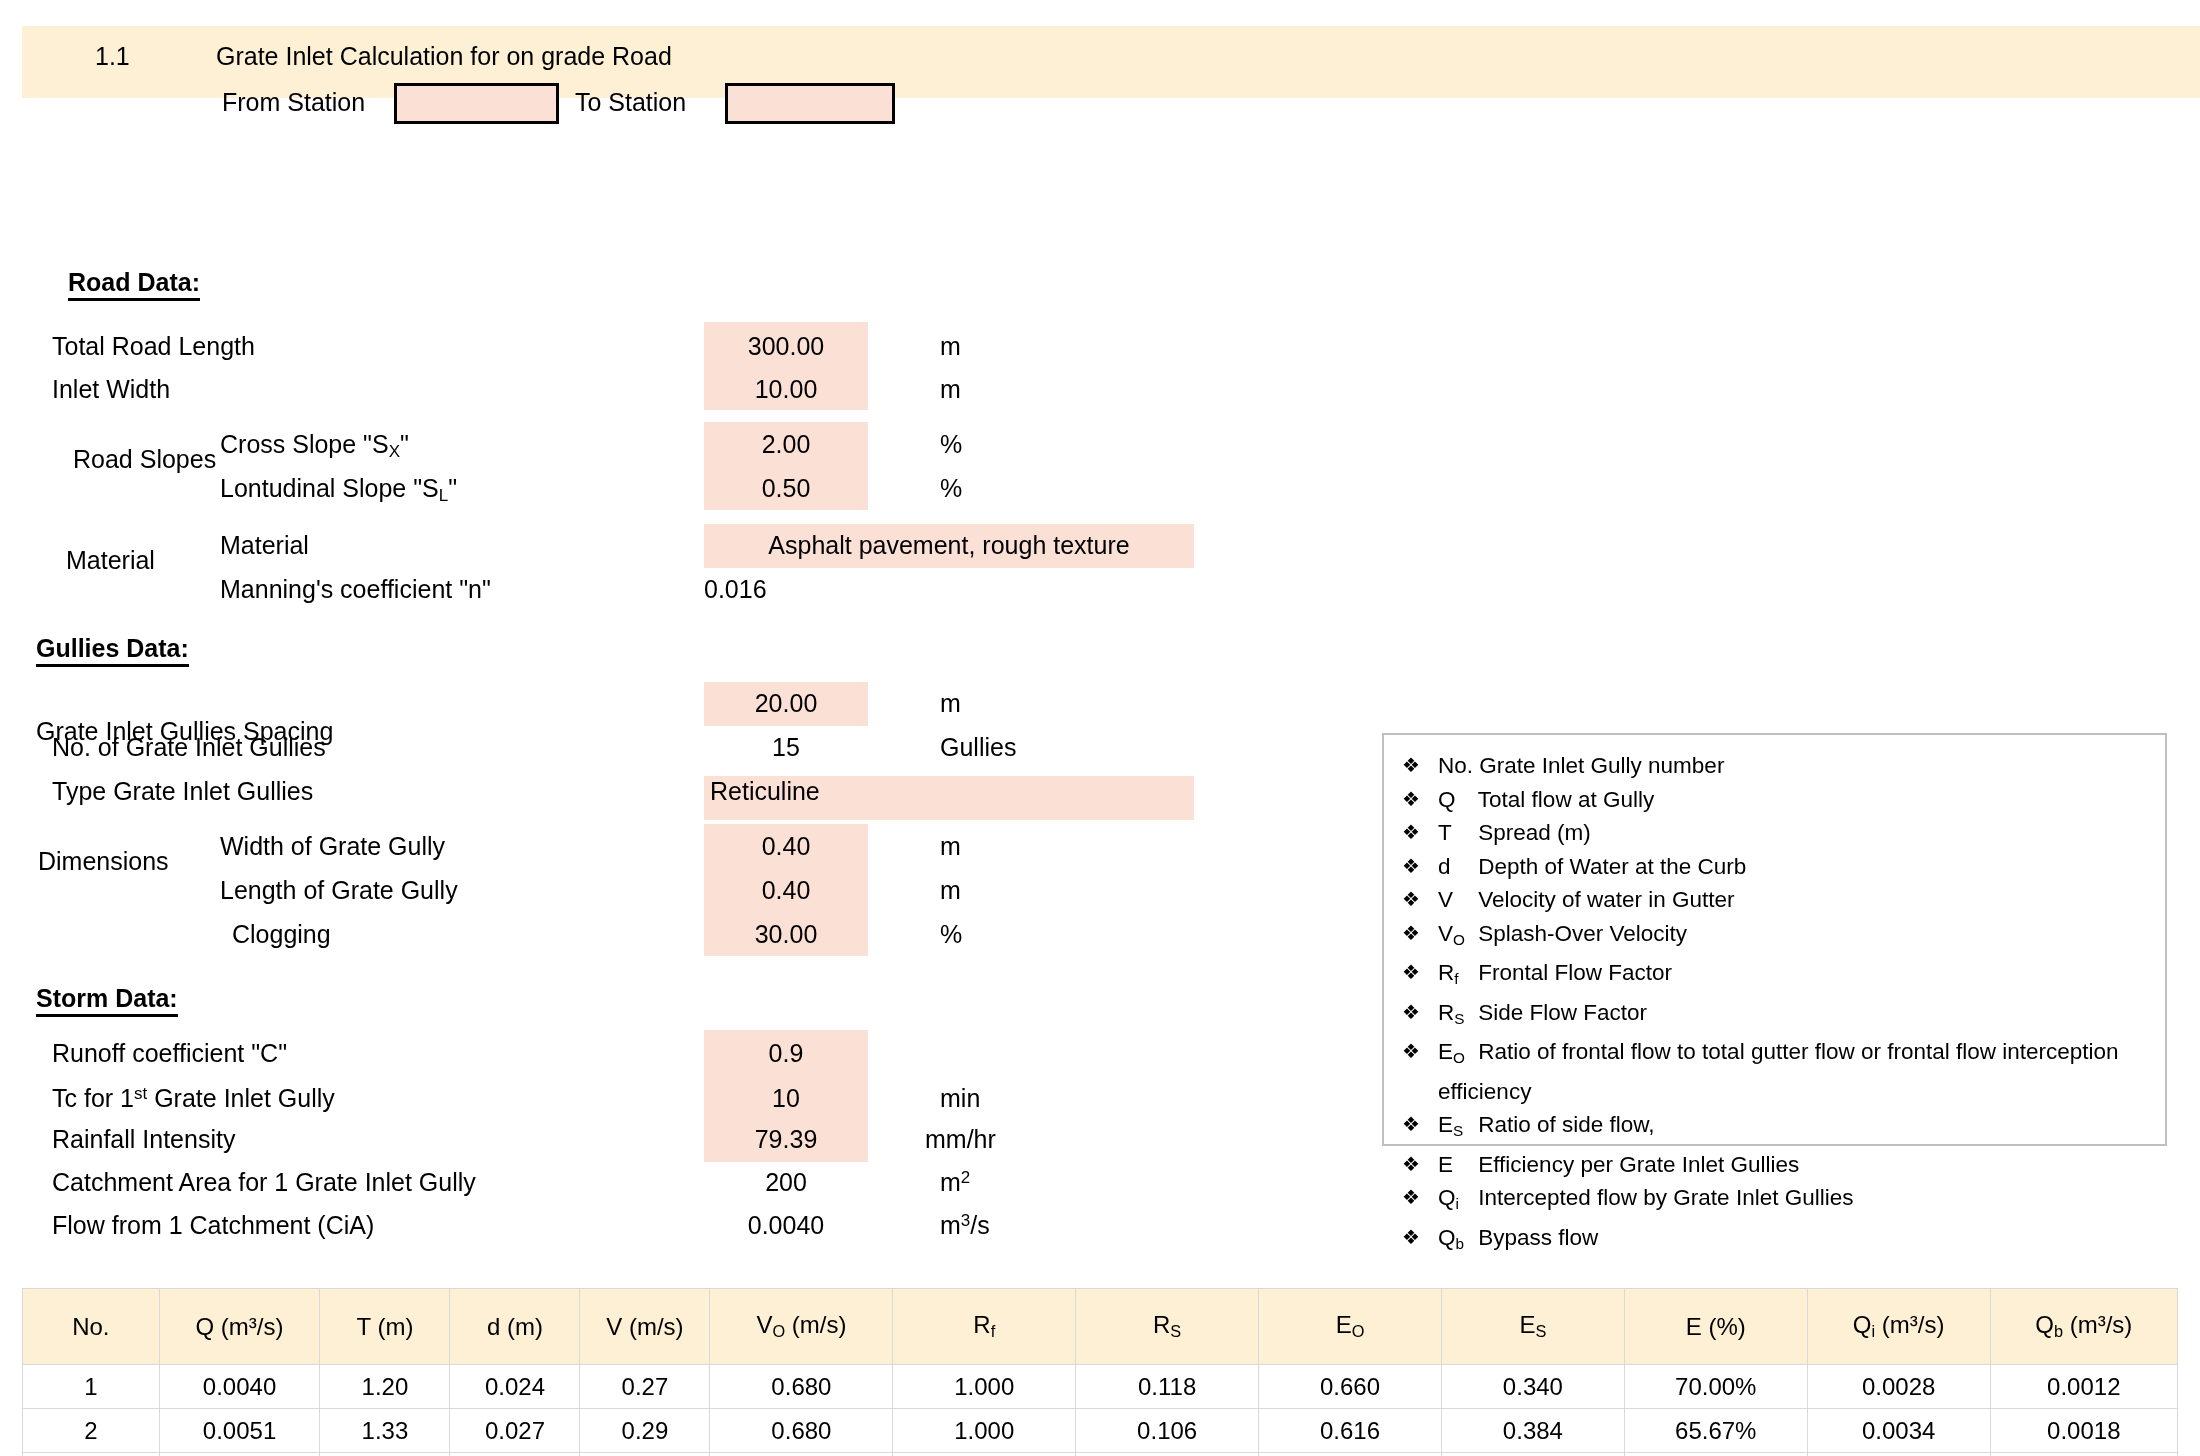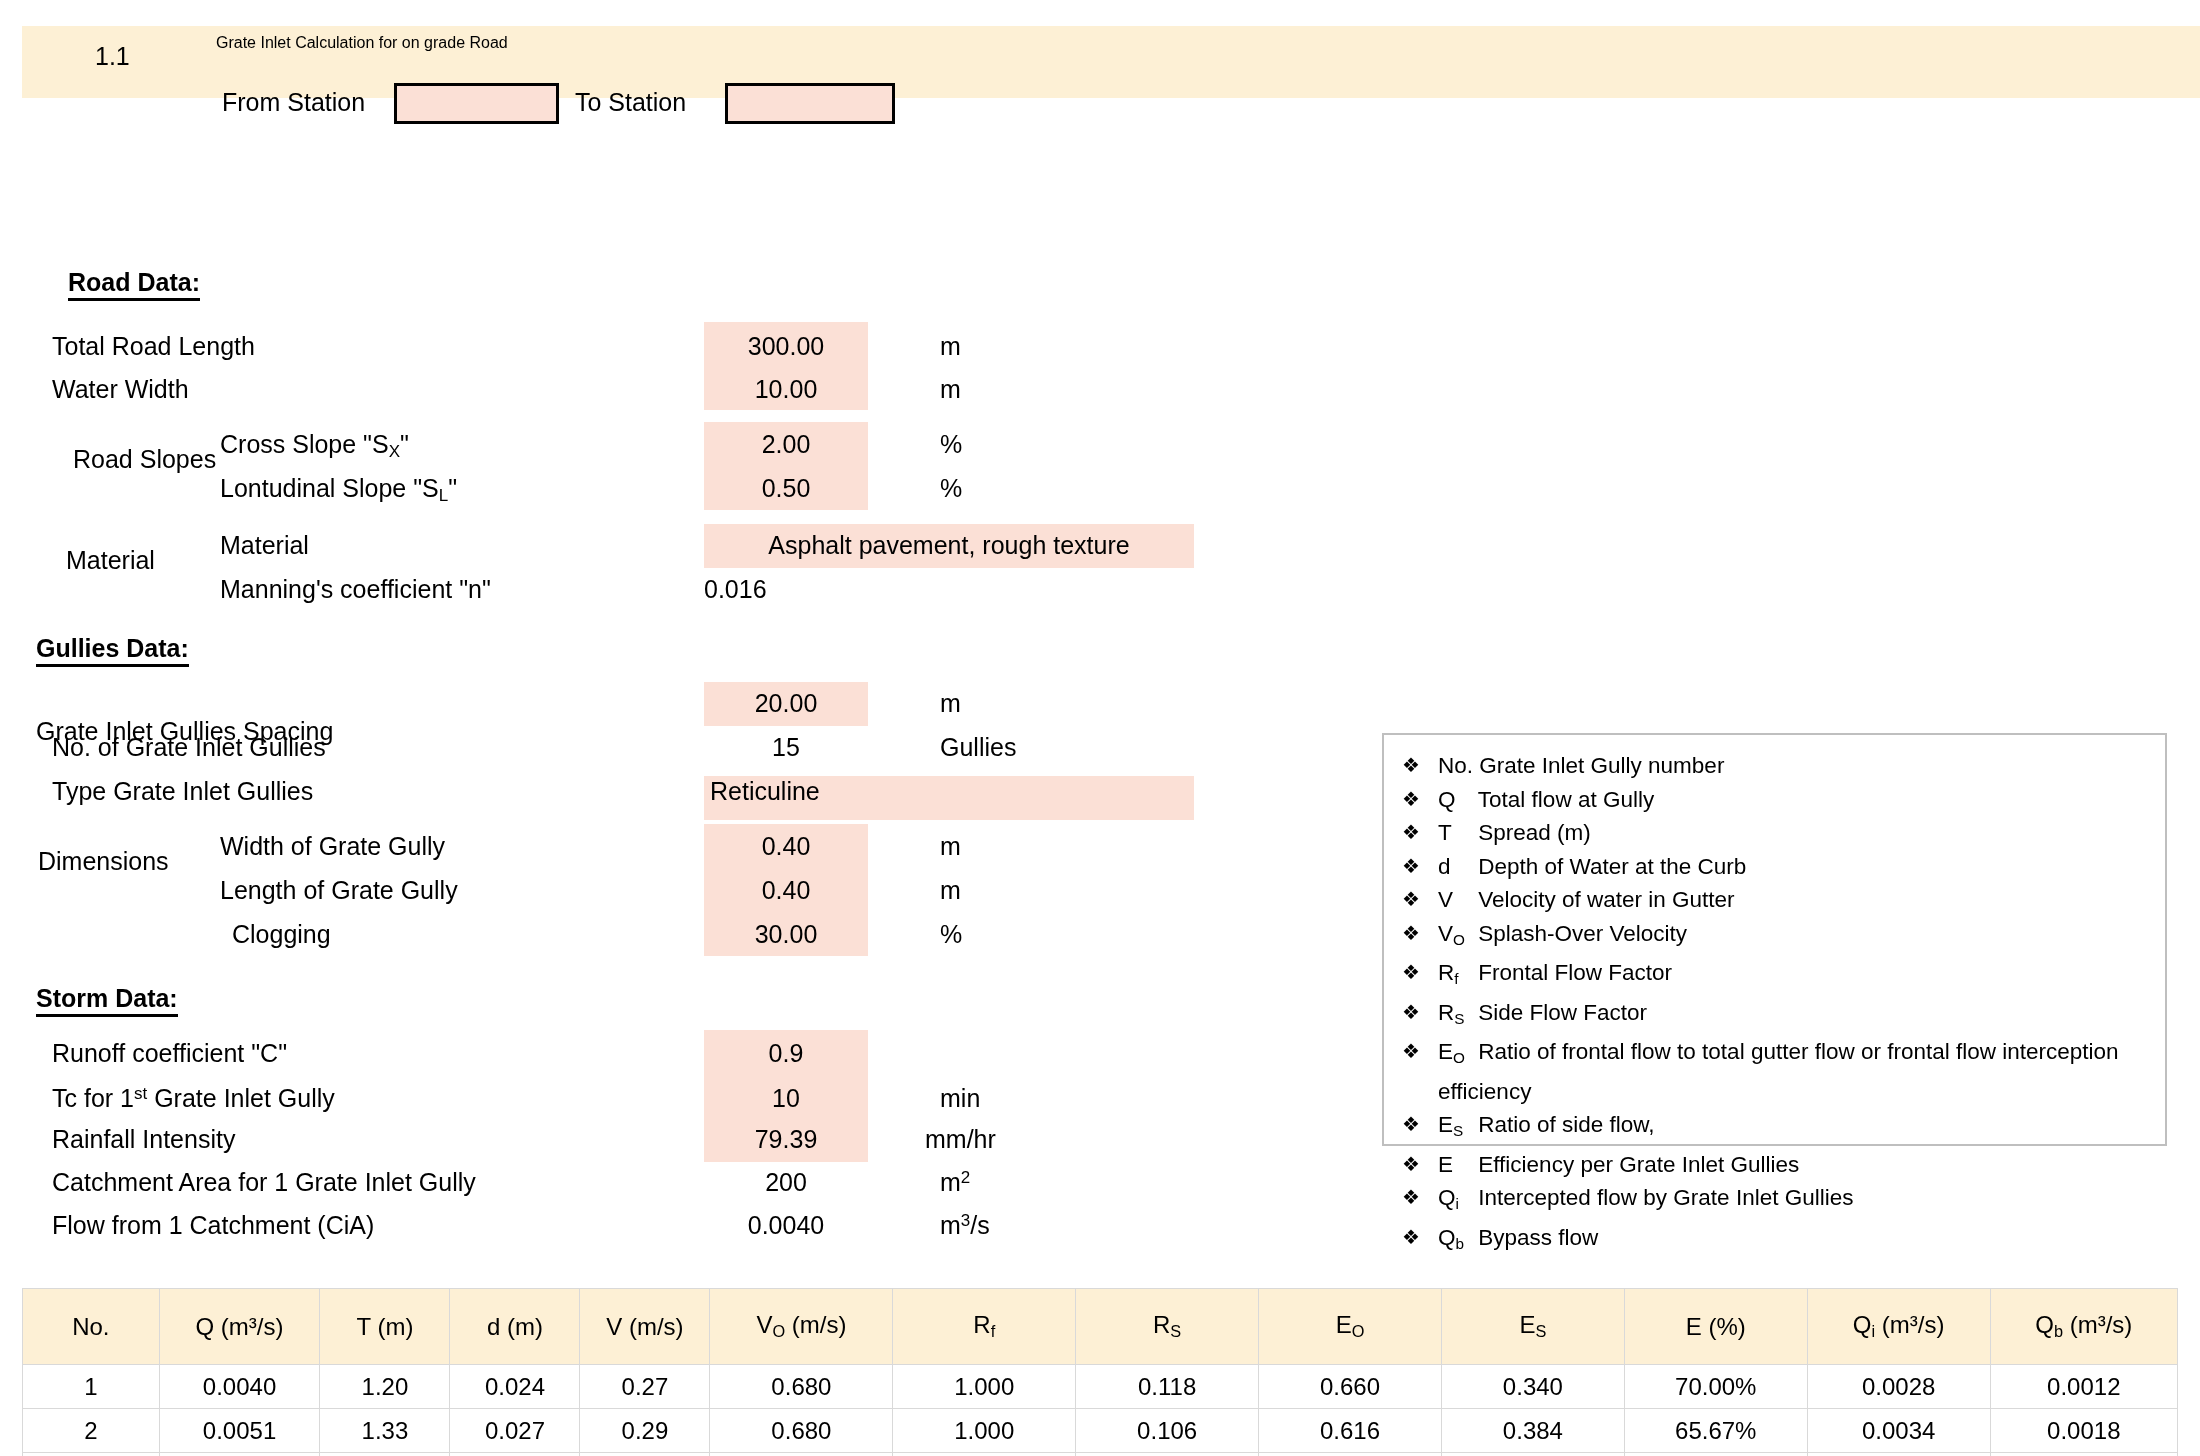--- a/index.html
+++ b/index.html
@@ -17,22 +17,22 @@
   .banner {
     position: absolute; left: 22px; top: 26px;
     width: 2178px; height: 72px;
     background: #fdf0d5;
   }
   .banner .sec-no {
     position: absolute; left: 73px; top: 16px;
     font-size: 25px;
   }
   .banner .sec-title {
-    position: absolute; left: 194px; top: 8px;
-    font-size: 16px;
+    position: absolute; left: 194px; top: 16px;
+    font-size: 25px;
   }
   .banner .from-label {
     position: absolute; left: 200px; top: 62px;
     font-size: 25px;
   }
   .banner .to-label {
     position: absolute; left: 553px; top: 62px;
     font-size: 25px;
   }
   .station-box {
@@ -158,21 +158,21 @@
   </div>
 
 
   <div class="sec-head" style="left:36px; top:268px;margin-left:32px;">Road Data:</div>
 
   <div class="pink" style="left:704px; top:322px; width:164px; height:88px;"></div>
   <div class="lbl" style="left:52px;  top:332px;">Total Road Length</div>
   <div class="val" style="left:704px; top:332px; width:164px;">300.00</div>
   <div class="unit" style="left:940px; top:332px;">m</div>
 
-  <div class="lbl" style="left:52px;  top:375px;">Water  Width</div>
+  <div class="lbl" style="left:52px;  top:375px;">Inlet  Width</div>
   <div class="val" style="left:704px; top:375px; width:164px;">10.00</div>
   <div class="unit" style="left:940px; top:375px;">m</div>
 
   <div class="grp-lbl" style="left:38px; top:445px;margin-left:35px;">Road Slopes</div>
 
   <div class="pink" style="left:704px; top:422px; width:164px; height:88px;"></div>
   <div class="lbl" style="left:220px; top:430px;"><span>Cross Slope "S</span><sub>X</sub><span>"</span></div>
   <div class="val" style="left:704px; top:430px; width:164px;">2.00</div>
   <div class="unit" style="left:940px; top:430px;">%</div>
 

